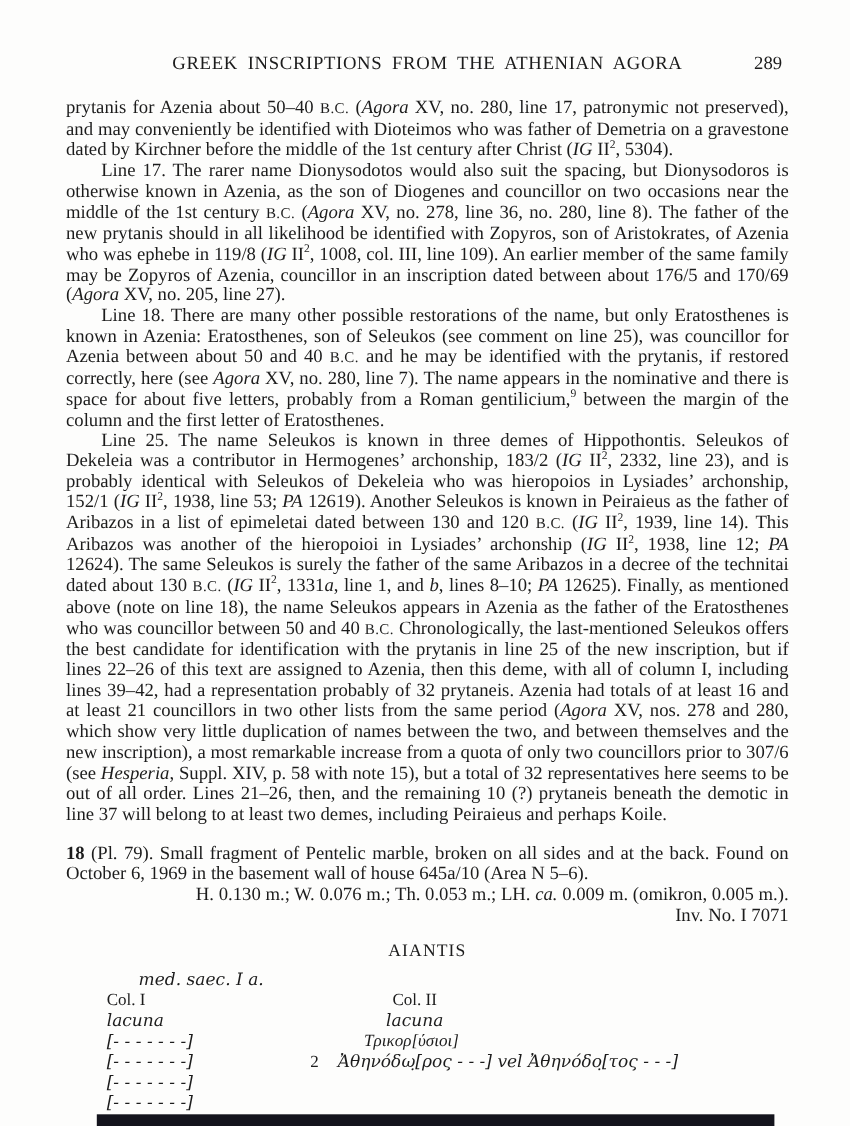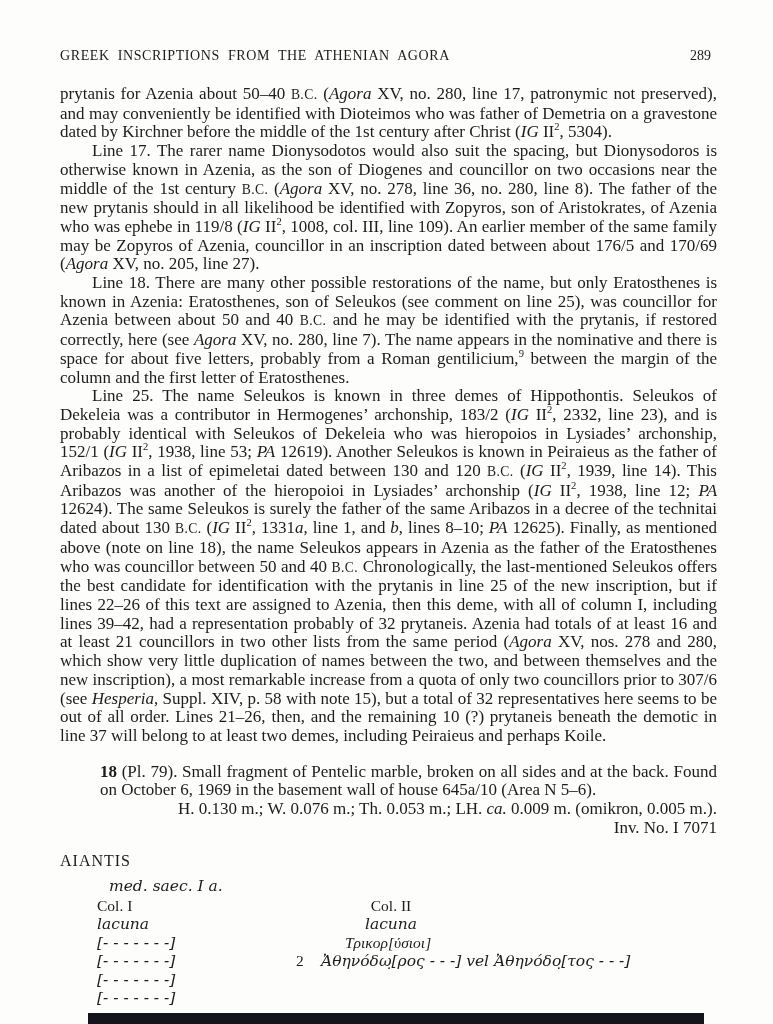--- a/index.html
+++ b/index.html
@@ -11,40 +11,40 @@
     font-family:"Liberation Serif","DejaVu Serif",serif;
     overflow:hidden;
     box-sizing:border-box;
   }
   .content{
     position:absolute;
     left:60px;top:48px;
     width:657px;
   }
   
-  .running-head{position:relative;text-align:left;font-size:14px;letter-spacing:.6px;word-spacing:4px;}
+  .running-head{position:relative;text-align:center;font-size:17px;letter-spacing:.6px;word-spacing:4px;}
   .rh-page{position:absolute;right:6px;top:0;letter-spacing:0;word-spacing:0;}
   
   .body-text{margin-top:21px;}
   p{margin:0;}
   .bodyp{font-size:17px;line-height:18.7px;text-align:justify;}
   .ind{text-indent:32px;}
   sup{font-size:.62em;line-height:0;vertical-align:super;letter-spacing:0;}
   .sc{font-size:.8em;letter-spacing:.4px;}
   i{font-style:italic;}
   
-  .entry{margin-top:17px;margin-left:40px;}
+  .entry{margin-top:17px;}
   .ml{margin-left:30px;text-align:right;}
   
-  .tribe-heading{margin-top:15px;font-size:16px;letter-spacing:1px;}
+  .tribe-heading{margin-top:15px;text-align:center;font-size:16px;letter-spacing:1px;}
   .inscription{margin-top:7px;font-size:15.5px;line-height:18.5px;}
-  .date-label{margin-left:49px;font-style:italic;font-family:"DejaVu Serif",serif;}
+  .date-label{margin-left:66px;font-style:italic;font-family:"DejaVu Serif",serif;}
   .cols{position:relative;margin-top:1px;min-height:120px;}
   .col1{margin-left:37px;width:122px;text-align:left;}
-  .col2{position:absolute;left:236px;top:0;}
+  .col2{position:absolute;left:222px;top:0;}
   .col-h{font-style:normal;}
   .col-h2{width:190px;text-align:center;}
   .lacuna1,.lacuna2{font-style:italic;font-family:"DejaVu Serif",serif;}
   .lacuna2{width:190px;text-align:center;}
   .grow1{font-style:italic;font-family:"DejaVu Serif",serif;}
   .grow2{white-space:nowrap;}
   .num{display:inline-block;width:25px;font-style:normal;}
   .gtext{font-style:italic;font-family:"DejaVu Serif",serif;}
   .gindent{margin-left:24px;font-family:Liberation Serif, serif;}
   

